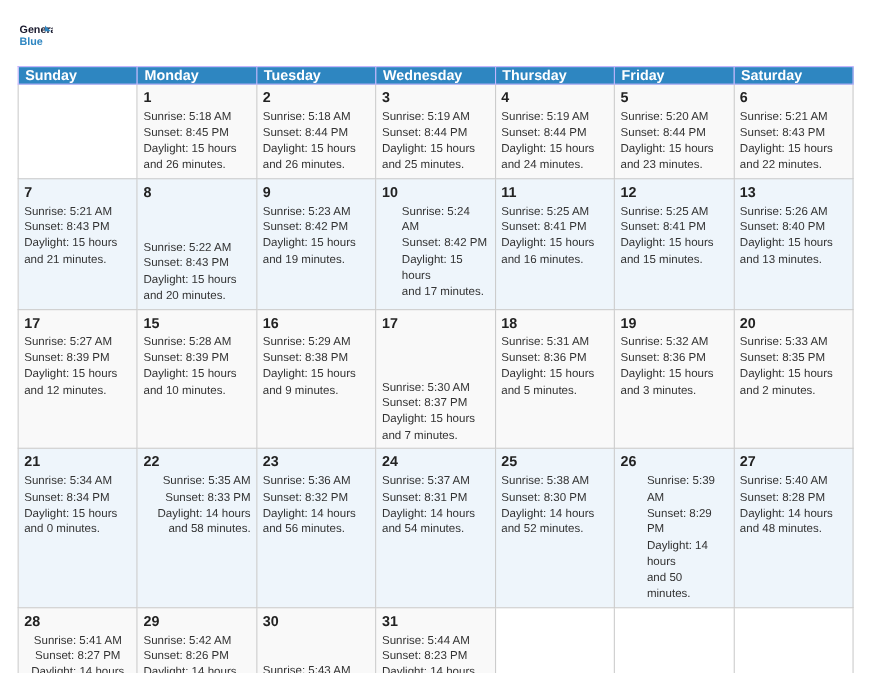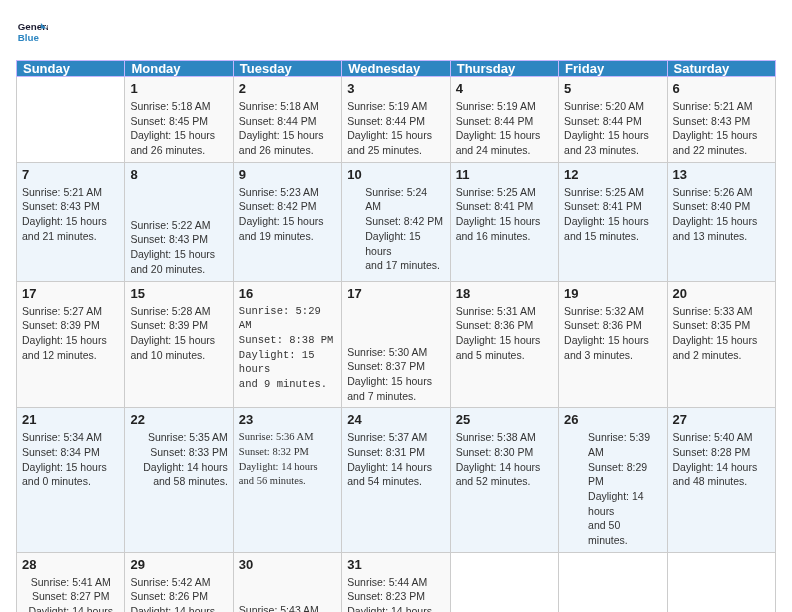--- a/index.html
+++ b/index.html
@@ -210,21 +210,21 @@
         </td>
         <td>
           <div class="day-number">15</div>
           <div class="day-info" style="white-space: pre-line;">Sunrise: 5:28 AM
 Sunset: 8:39 PM
 Daylight: 15 hours
 and 10 minutes.</div>
         </td>
         <td>
           <div class="day-number">16</div>
-          <div class="day-info" style="white-space: pre-line; font-family: Liberation Mono, monospace;">Sunrise: 5:29 AM
+          <div class="day-info" style="white-space: pre-line;">Sunrise: 5:29 AM
 Sunset: 8:38 PM
 Daylight: 15 hours
 and 9 minutes.</div>
         </td>
         <td>
           <div class="day-number">17</div>
           <div class="day-info" style="white-space: pre-line; margin-top: 44px;">Sunrise: 5:30 AM
 Sunset: 8:37 PM
 Daylight: 15 hours
 and 7 minutes.</div>
@@ -261,21 +261,21 @@
         </td>
         <td>
           <div class="day-number">22</div>
           <div class="day-info" style="white-space: pre-line; text-align: right;">Sunrise: 5:35 AM
 Sunset: 8:33 PM
 Daylight: 14 hours
 and 58 minutes.</div>
         </td>
         <td>
           <div class="day-number">23</div>
-          <div class="day-info" style="white-space: pre-line; font-family: Liberation Serif, serif;">Sunrise: 5:36 AM
+          <div class="day-info" style="white-space: pre-line;">Sunrise: 5:36 AM
 Sunset: 8:32 PM
 Daylight: 14 hours
 and 56 minutes.</div>
         </td>
         <td>
           <div class="day-number">24</div>
           <div class="day-info" style="white-space: pre-line;">Sunrise: 5:37 AM
 Sunset: 8:31 PM
 Daylight: 14 hours
 and 54 minutes.</div>

